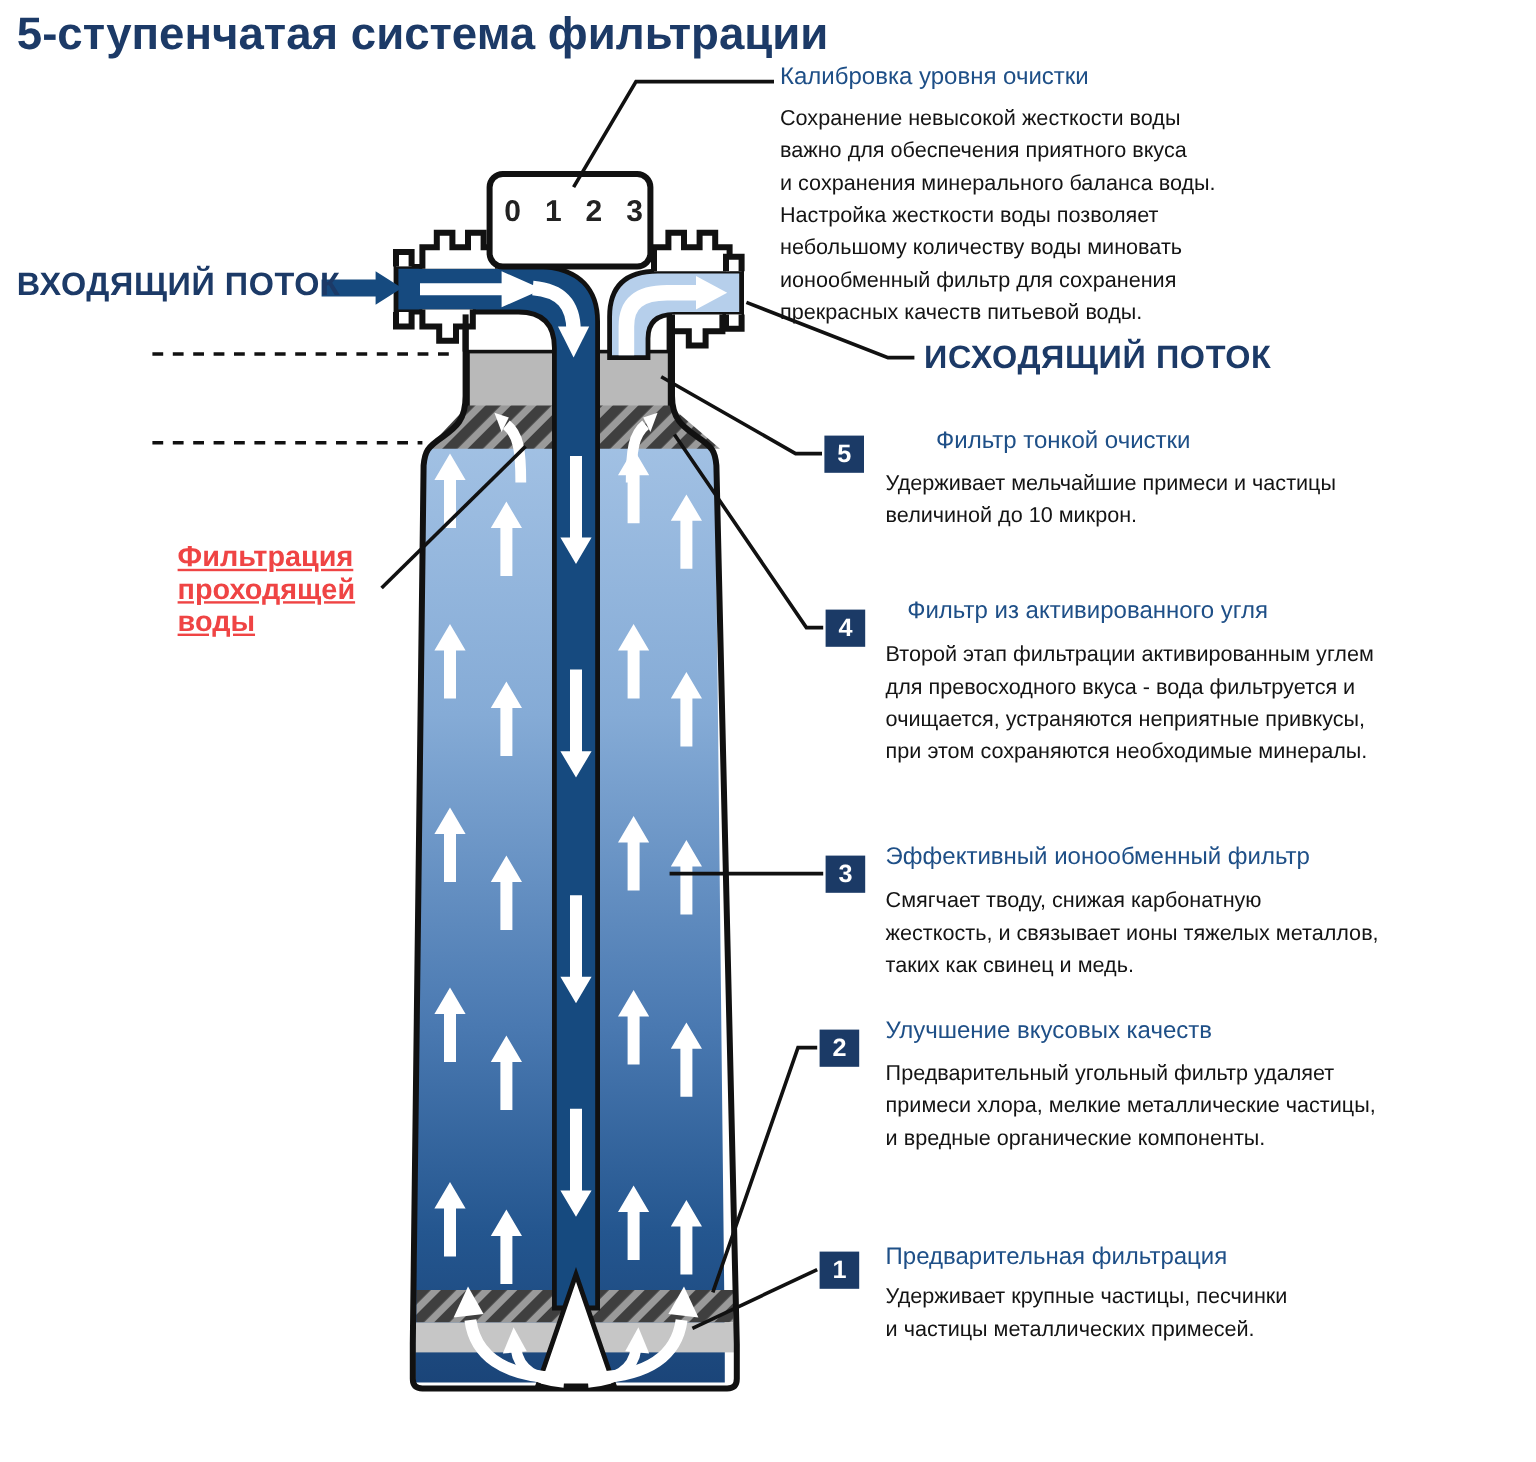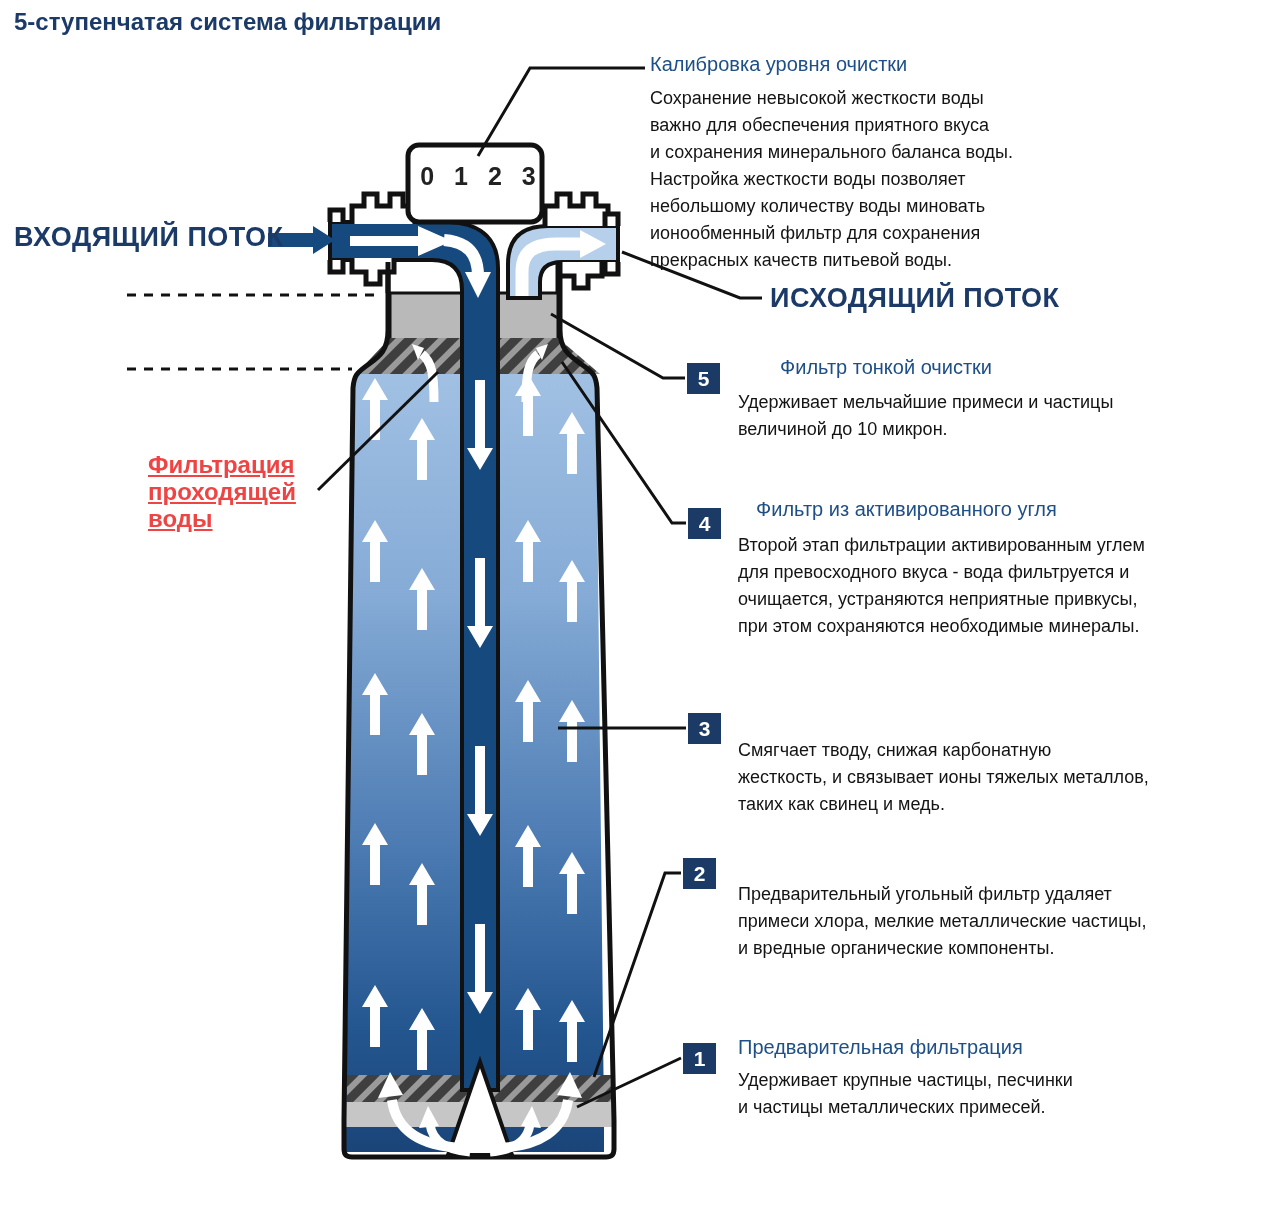--- a/index.html
+++ b/index.html
@@ -1,21 +1,21 @@
 <!DOCTYPE html>
 <html><head>
 <meta charset="utf-8">
 <style>
   html,body{margin:0;padding:0;background:#fff;}
   #stage{position:relative;width:1280px;height:1218px;background:#fff;overflow:hidden;
          font-family:"Liberation Sans","DejaVu Sans",sans-serif;}
   #diagram-svg{position:absolute;left:0;top:0;}
   .abs{position:absolute;}
   .pre{white-space:pre-line;}
-  .title{font-size:24px;font-weight:bold;color:#1c3a67;}
+  .title{font-size:38px;font-weight:bold;color:#1c3a67;}
   .flowlabel{font-size:27px;font-weight:bold;color:#1c3a67;letter-spacing:.5px;}
   .sideheading{font-size:20px;font-weight:normal;color:#1e4f87;}
   .bodytext{font-size:18px;line-height:27px;color:#141414;}
   .navylabel{font-size:24px;font-weight:bold;color:#ef4444;line-height:27px;text-decoration:underline;}
   .badge{width:33px;height:31px;background:#1b3a66;color:#fff;font-size:21px;font-weight:bold;
          display:flex;align-items:center;justify-content:center;}
   .dial{font-size:25px;font-weight:bold;color:#222;word-spacing:13px;}
 </style>
 </head>
 <body>
@@ -184,25 +184,27 @@
 величиной до 10 микрон.</div>
 
   <div class="abs badge" style="left:688px;top:508px;">4</div>
   <div class="abs sideheading" style="left:756px;top:498px;">Фильтр из активированного угля</div>
   <div class="abs bodytext pre" style="left:738px;top:532px;width:540px;">Второй этап фильтрации активированным углем
 для превосходного вкуса - вода фильтруется и
 очищается, устраняются неприятные привкусы,
 при этом сохраняются необходимые минералы.</div>
 
   <div class="abs badge" style="left:688px;top:713px;">3</div>
+  <div class="abs sideheading" style="left:738px;top:703px;">Эффективный ионообменный фильтр</div>
   <div class="abs bodytext pre" style="left:738px;top:737px;width:540px;">Смягчает тводу, снижая карбонатную
 жесткость, и связывает ионы тяжелых металлов,
 таких как свинец и медь.</div>
 
   <div class="abs badge" style="left:683px;top:858px;">2</div>
+  <div class="abs sideheading" style="left:738px;top:848px;">Улучшение вкусовых качеств</div>
   <div class="abs bodytext pre" style="left:738px;top:881px;width:540px;">Предварительный угольный фильтр удаляет
 примеси хлора, мелкие металлические частицы,
 и вредные органические компоненты.</div>
 
   <div class="abs badge" style="left:683px;top:1043px;">1</div>
   <div class="abs bodytext pre" style="left:738px;top:1067px;width:540px;">Удерживает крупные частицы, песчинки
 и частицы металлических примесей.</div>
   <div class="abs sideheading" style="left:738px;top:1036px;">Предварительная фильтрация</div>
 
 </div>

